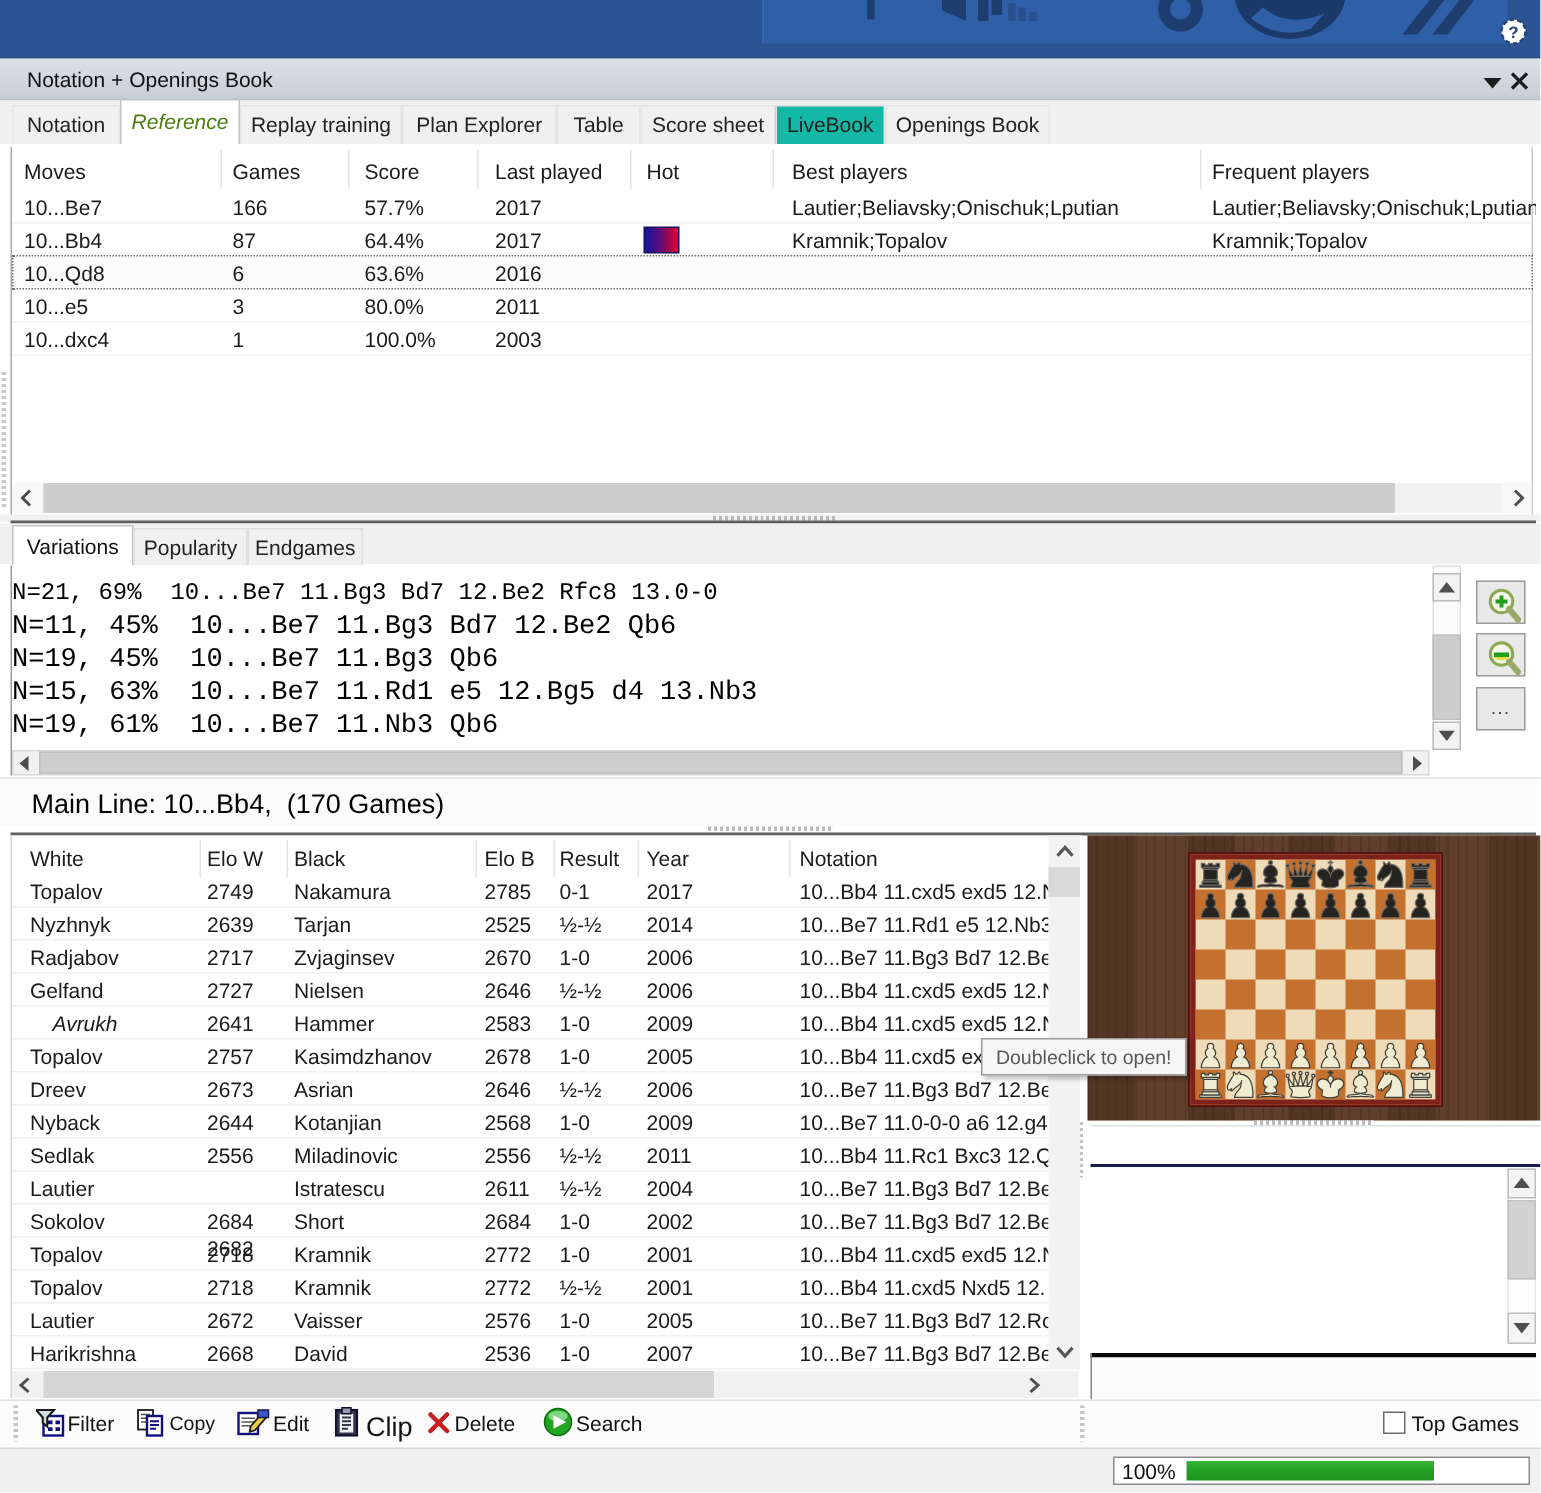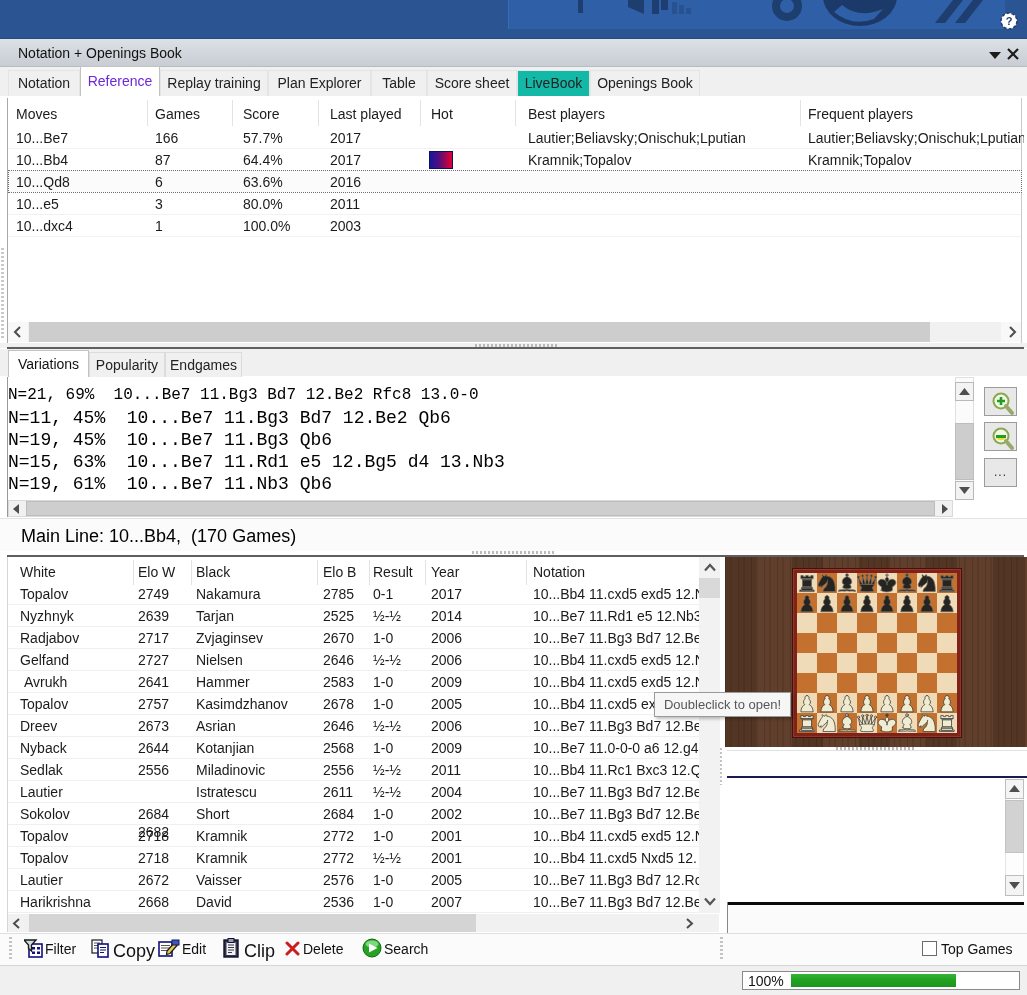--- a/index.html
+++ b/index.html
@@ -38,21 +38,21 @@
 <div class="abs" style="left:0;top:39px;width:1027px;height:28px;background:linear-gradient(#dce1e6,#c8cdd4);border-bottom:1px solid #b6bcc4;"></div>
 <div class="abs" style="left:18px;top:45px;font-size:14px;color:#111;">Notation + Openings Book</div>
 <svg class="abs" style="left:988px;top:50px;" width="14" height="10">
     <polygon points="1,2 13,2 7,9" fill="#1c1c1c"></polygon>
   </svg>
 <svg class="abs" style="left:1006px;top:48px;" width="14" height="13">
     <path d="M2,1 L12,11 M12,1 L2,11" stroke="#1c1c1c" stroke-width="2.2"></path>
   </svg>
 <div class="abs" style="left:0;top:67px;width:1027px;height:29px;background:#f0f0f0;"></div>
 <div class="abs" style="left:8px;top:70px;width:72px;height:26px;border:1px solid #e4e4e4;border-bottom:none;text-align:center;line-height:25px;font-size:14px;color:#222;background:#f0f0f0;">Notation</div>
-<div class="abs" style="left:80px;top:66px;width:80px;height:30px;background:#ffffff;border:1px solid #c2c2c2;border-bottom:none;text-align:center;line-height:28px;font-size:14px;color:#6d28d9;">Reference</div>
+<div class="abs" style="left:80px;top:66px;width:80px;height:30px;background:#ffffff;border:1px solid #c2c2c2;border-bottom:none;text-align:center;line-height:28px;font-size:14px;color:#4d7c0f;font-style:italic;">Reference</div>
 <div class="abs" style="left:160px;top:70px;width:108px;height:26px;border:1px solid #e4e4e4;border-bottom:none;text-align:center;line-height:25px;font-size:14px;color:#222;background:#f0f0f0;">Replay training</div>
 <div class="abs" style="left:268px;top:70px;width:103px;height:26px;border:1px solid #e4e4e4;border-bottom:none;text-align:center;line-height:25px;font-size:14px;color:#222;background:#f0f0f0;">Plan Explorer</div>
 <div class="abs" style="left:371px;top:70px;width:56px;height:26px;border:1px solid #e4e4e4;border-bottom:none;text-align:center;line-height:25px;font-size:14px;color:#222;background:#f0f0f0;">Table</div>
 <div class="abs" style="left:427px;top:70px;width:90px;height:26px;border:1px solid #e4e4e4;border-bottom:none;text-align:center;line-height:25px;font-size:14px;color:#222;background:#f0f0f0;">Score sheet</div>
 <div class="abs" style="left:517px;top:70px;width:73px;height:26px;border:1px solid #e4e4e4;border-bottom:none;text-align:center;line-height:25px;font-size:14px;color:#222;background:#14b8a6;">LiveBook</div>
 <div class="abs" style="left:590px;top:70px;width:110px;height:26px;border:1px solid #e4e4e4;border-bottom:none;text-align:center;line-height:25px;font-size:14px;color:#222;background:#f0f0f0;">Openings Book</div>
 <div class="abs" style="left:0;top:96px;width:1027px;height:226px;background:#ffffff;"></div>
 <div class="abs" style="left:7px;top:98px;width:1px;height:249px;background:#a8a8a8;"></div>
 <div class="abs" style="left:1021px;top:98px;width:1px;height:249px;background:#c9c9c9;"></div>
 <div class="abs" style="left:147px;top:100px;width:1px;height:26px;background:#e3e3e3;"></div>
@@ -200,21 +200,21 @@
 <div class="abs t14" style="left:533px;top:630px;width:166px;overflow:hidden;">10...Be7 11.Bg3 Bd7 12.Be</div>
 <div class="abs" style="left:8px;top:670px;width:692px;height:1px;background:#f0f0f0;"></div>
 <div class="abs t14" style="left:20px;top:652px;">Gelfand</div>
 <div class="abs t14" style="left:138px;top:652px;">2727</div>
 <div class="abs t14" style="left:196px;top:652px;">Nielsen</div>
 <div class="abs t14" style="left:323px;top:652px;">2646</div>
 <div class="abs t14" style="left:373px;top:652px;">½-½</div>
 <div class="abs t14" style="left:431px;top:652px;">2006</div>
 <div class="abs t14" style="left:533px;top:652px;width:166px;overflow:hidden;">10...Bb4 11.cxd5 exd5 12.N</div>
 <div class="abs" style="left:8px;top:692px;width:692px;height:1px;background:#f0f0f0;"></div>
-<div class="abs t14" style="left:24px;top:674px;">Avrukh</div>
+<div class="abs t14" style="left:35px;top:674px;font-style:italic;">Avrukh</div>
 <div class="abs t14" style="left:138px;top:674px;">2641</div>
 <div class="abs t14" style="left:196px;top:674px;">Hammer</div>
 <div class="abs t14" style="left:323px;top:674px;">2583</div>
 <div class="abs t14" style="left:373px;top:674px;">1-0</div>
 <div class="abs t14" style="left:431px;top:674px;">2009</div>
 <div class="abs t14" style="left:533px;top:674px;width:166px;overflow:hidden;">10...Bb4 11.cxd5 exd5 12.N</div>
 <div class="abs" style="left:8px;top:714px;width:692px;height:1px;background:#f0f0f0;"></div>
 <div class="abs t14" style="left:20px;top:696px;">Topalov</div>
 <div class="abs t14" style="left:138px;top:696px;">2757</div>
 <div class="abs t14" style="left:196px;top:696px;">Kasimdzhanov</div>
@@ -477,21 +477,21 @@
     <rect x="13" y="12.5" width="3" height="2.5" fill="#10107e"></rect>
 <path d="M0,1 L12,1 L7.5,6 L7.5,12 L4.5,9.5 L4.5,6 Z" fill="#cfdde0" stroke="#1a1a1a" stroke-width="1.4"></path>
 </svg>
 <div class="abs" style="left:45px;top:941px;font-size:14px;color:#111;">Filter</div>
 <svg class="abs" style="left:91px;top:939px;" width="20" height="19">
 <rect x="1" y="1" width="10" height="13" fill="#ffffff" stroke="#1a1a1a" stroke-width="1.2"></rect>
 <path d="M3,4 h6 M3,6.5 h6 M3,9 h4" stroke="#555" stroke-width="1"></path>
 <rect x="7" y="5" width="10" height="13" fill="#ffffff" stroke="#10107e" stroke-width="1.6"></rect>
 <path d="M9,8.5 h6 M9,11 h6 M9,13.5 h4" stroke="#10107e" stroke-width="1.2"></path>
 </svg>
-<div class="abs" style="left:113px;top:941px;font-size:18px;color:#111;">Copy</div>
+<div class="abs" style="left:113px;top:941px;font-size:13px;color:#111;">Copy</div>
 <svg class="abs" style="left:158px;top:939px;" width="22" height="19">
 <rect x="1" y="3" width="13" height="14" fill="#ffffff" stroke="#10107e" stroke-width="1.6"></rect>
 <path d="M3,6.5 h9 M3,9 h9 M3,11.5 h6" stroke="#555" stroke-width="1"></path>
 <path d="M9,12 L16,4 L19,6.5 L12,14.5 L8.5,15.5 Z" fill="#e8c84a" stroke="#1a1a1a" stroke-width="1.2"></path>
 <rect x="14" y="1" width="7" height="5" fill="#3a55c8" stroke="#1a1a4a" stroke-width="1"></rect>
 </svg>
 <div class="abs" style="left:182px;top:941px;font-size:14px;color:#111;">Edit</div>
 <svg class="abs" style="left:223px;top:938px;" width="17" height="20">
 <rect x="1" y="2" width="14" height="17" fill="#35354a" stroke="#10102e" stroke-width="1.4"></rect>
 <rect x="3.5" y="4.5" width="9" height="12.5" fill="#f2f2f2"></rect>

